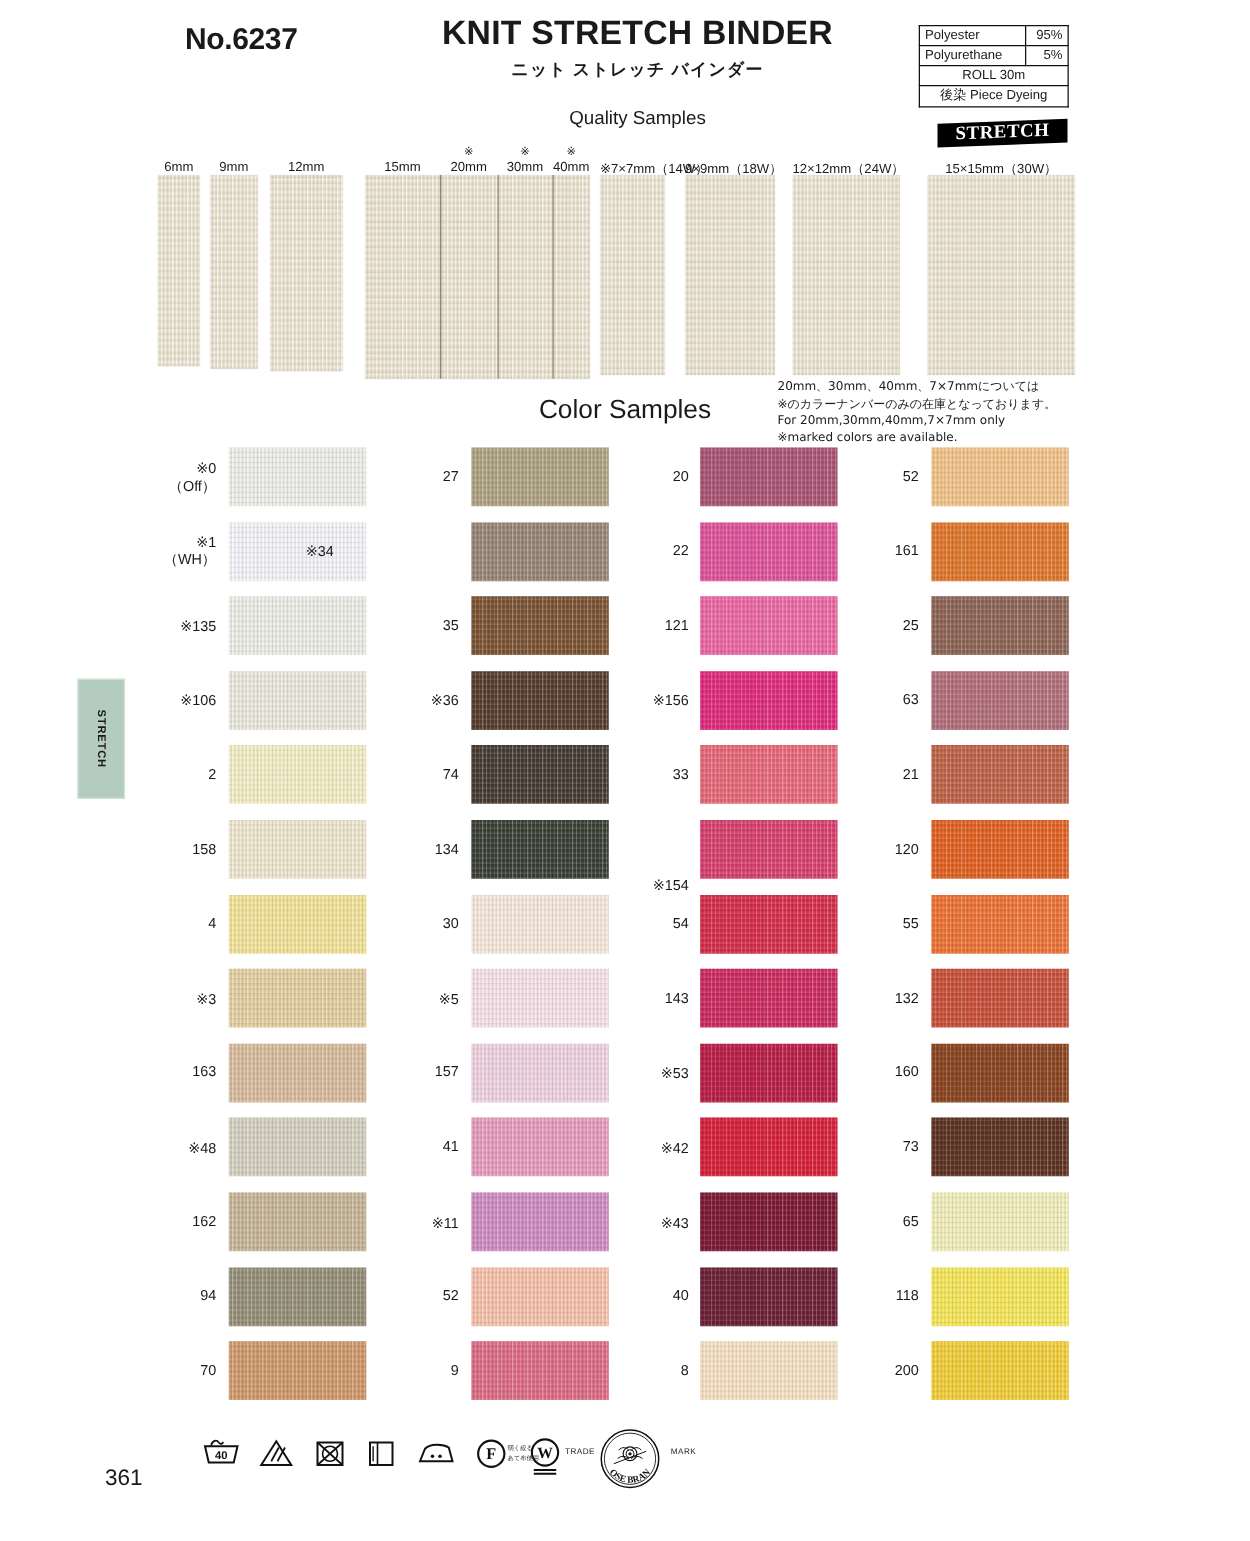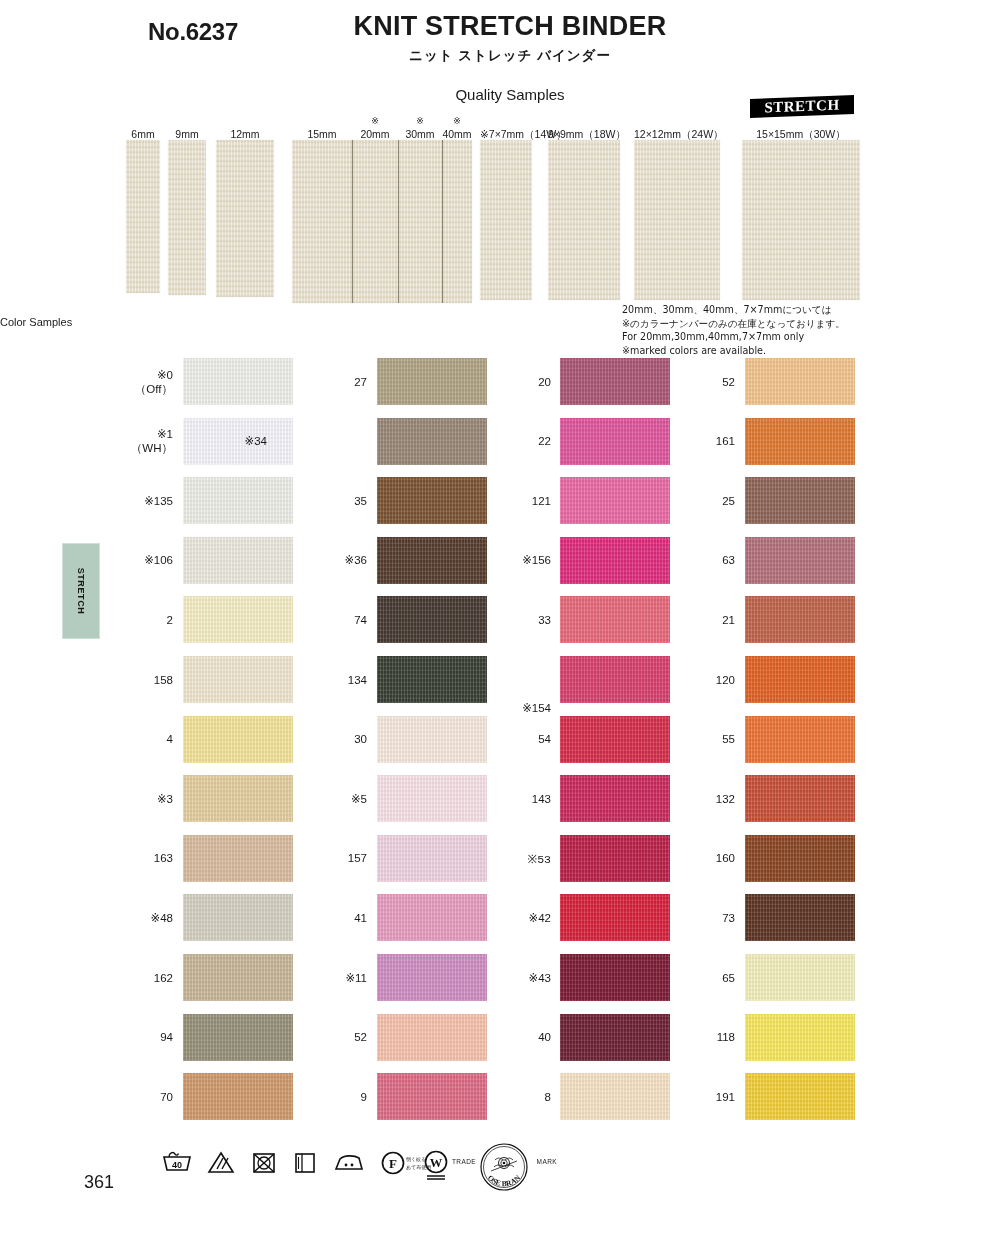--- a/index.html
+++ b/index.html
@@ -78,21 +78,21 @@
     box-shadow:0 0 1px rgba(0,0,0,0.10);
   }
   .q-seam {
     position:absolute; top:22px; width:1px;
     background:rgba(110,98,78,0.75);
   }
 
   
   #color-heading {
     position:absolute; left:0; top:316px; width:1000px;
-    font-size:11px; padding-left:0;
+    text-align:center; font-size:21px; padding-left:0;
   }
   #availability-note {
     position:absolute; left:622px; top:303px;
     font-size:9.6px; line-height:1.42;
     font-family:"DejaVu Sans","Liberation Sans",sans-serif;
     white-space:nowrap;
   }
 
   
   #stretch-tab {
@@ -154,20 +154,38 @@
 <body>
 
 <div id="header">
   <div id="product-code">No.6237</div>
 
   <div id="title-block">
     <div id="title-en">KNIT STRETCH BINDER</div>
     <div id="title-jp">ニット ストレッチ バインダー</div>
   </div>
 
+  <table id="spec-table">
+    <tbody>
+      <tr>
+        <td>Polyester</td>
+        <td class="val">95%</td>
+      </tr>
+      <tr>
+        <td>Polyurethane</td>
+        <td class="val">5%</td>
+      </tr>
+      <tr>
+        <td class="full" colspan="2">ROLL 30m</td>
+      </tr>
+      <tr>
+        <td class="full" colspan="2">後染  Piece Dyeing</td>
+      </tr>
+    </tbody>
+  </table>
 
   <div id="stretch-badge">STRETCH</div>
 </div>
 
 <div id="quality-heading">
   <span>Quality Samples</span>
 </div>
 <div id="quality-area">
     <div class="q-item" style="left: 126px; width: 34px;">
       <div class="q-label">6mm</div>
@@ -371,21 +389,21 @@
       <div class="c-swatch" style="left: 560px; background: rgb(216, 65, 110);"></div>
     </div>
     <div class="c-cell" style="left: 0px; top: 357.6px; width: 1000px; height: 47px;">
       <div class="c-label" style="right: 449px;">54</div>
       <div class="c-swatch" style="left: 560px; background: rgb(214, 46, 75);"></div>
     </div>
     <div class="c-cell" style="left: 0px; top: 417.2px; width: 1000px; height: 47px;">
       <div class="c-label" style="right: 449px;">143</div>
       <div class="c-swatch" style="left: 560px; background: rgb(204, 42, 95);"></div>
     </div>
-    <div class="c-cell" style="left: 0px; top: 476.8px; width: 1000px; height: 47px; font-family: Liberation Mono, monospace;">
+    <div class="c-cell" style="left: 0px; top: 476.8px; width: 1000px; height: 47px;">
       <div class="c-label" style="right: 449px;">※53</div>
       <div class="c-swatch" style="left: 560px; background: rgb(187, 33, 73);"></div>
     </div>
     <div class="c-cell" style="left: 0px; top: 536.4px; width: 1000px; height: 47px;">
       <div class="c-label" style="right: 449px;">※42</div>
       <div class="c-swatch" style="left: 560px; background: rgb(216, 34, 60);"></div>
     </div>
     <div class="c-cell" style="left: 0px; top: 596px; width: 1000px; height: 47px;">
       <div class="c-label" style="right: 449px;">※43</div>
       <div class="c-swatch" style="left: 560px; background: rgb(125, 27, 53);"></div>
@@ -440,21 +458,21 @@
     </div>
     <div class="c-cell" style="left: 0px; top: 596px; width: 1000px; height: 47px;">
       <div class="c-label" style="right: 265px;">65</div>
       <div class="c-swatch" style="left: 745px; background: rgb(244, 240, 190);"></div>
     </div>
     <div class="c-cell" style="left: 0px; top: 655.6px; width: 1000px; height: 47px;">
       <div class="c-label" style="right: 265px;">118</div>
       <div class="c-swatch" style="left: 745px; background: rgb(247, 232, 94);"></div>
     </div>
     <div class="c-cell" style="left: 0px; top: 715.2px; width: 1000px; height: 47px;">
-      <div class="c-label" style="right: 265px;">191</div>
+      <div class="c-label" style="right: 265px;">200</div>
       <div class="c-swatch" style="left: 745px; background: rgb(243, 207, 60);"></div>
     </div>
   </div>
 
 <div id="page-number">361</div>
 
 <div id="care-symbols">
   <div class="care-icon" style="left:0px;">
     <svg width="34" height="28" viewBox="0 0 34 28">
       <path d="M4 9 H30 L27 22 H7 Z" fill="none" stroke="#111" stroke-width="1.6"></path>

